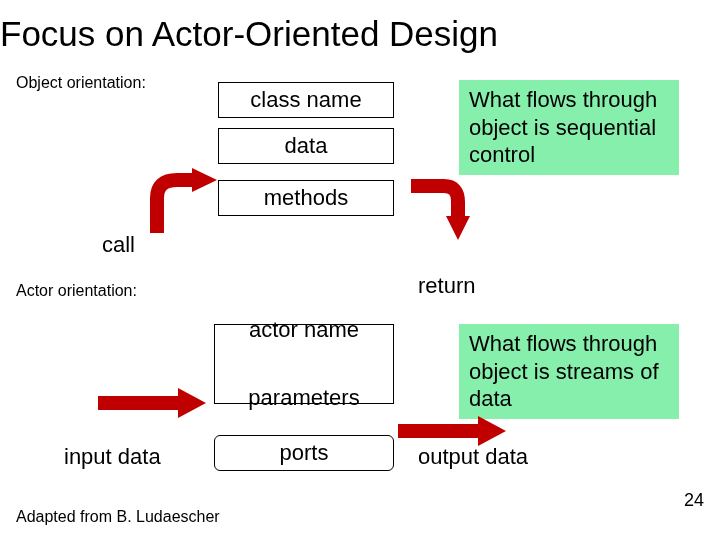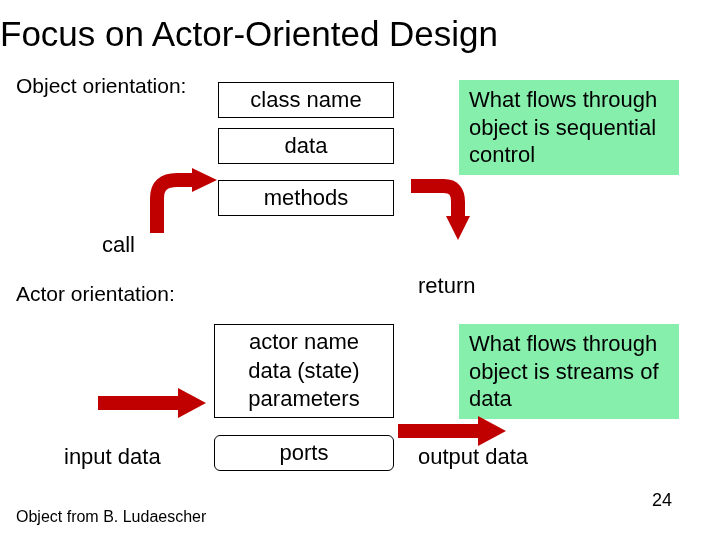--- a/index.html
+++ b/index.html
@@ -11,21 +11,21 @@
     font-family: Arial, Helvetica, sans-serif;
     position: relative;
     overflow: hidden;
   }
   .title {
     font-size: 35px;
     margin-top: 14px;
     font-weight: normal;
   }
   .section-label {
-    font-size: 21px;
+    font-size: 16px;
     position: absolute;
   }
   .cell {
     position: absolute;
     border: 1px solid #000;
     font-size: 22px;
     text-align: center;
     box-sizing: border-box;
     display: flex;
     align-items: center;
@@ -79,23 +79,22 @@
 </div>
 <div class="arrow" style="left:396px; top:176px;">
   <svg width="78" height="70" viewBox="0 0 78 70">
     <path d="M 15 10 L 48 10 Q 62 10 62 26 L 62 44" stroke="#c00000" stroke-width="14" fill="none"></path>
     <polygon points="50,40 74,40 62,64" fill="#c00000"></polygon>
   </svg>
 </div>
 
 <div class="section-label" style="left:16px; top:282px;">Actor orientation:</div>
 
-<div class="cell" style="left:214px; top:324px; width:180px; height:94px; flex-direction:column; justify-content:center; line-height:1.3;">
+<div class="cell" style="left:214px; top:324px; width:180px; height:80px; flex-direction:column; justify-content:center; line-height:1.3;gap:39px;">
   <div>actor name</div>
-  <div>data (state)</div>
   <div>parameters</div>
 </div>
 <div class="cell" style="left:214px; top:435px; width:180px; height:36px;border-radius:6px;">ports</div>
 
 <div class="callout" style="left:459px; top:324px; width:200px;">What flows through object is streams of data</div>
 
 <div class="small-label" style="left:64px; top:444px;">input data</div>
 <div class="small-label" style="left:418px; top:444px;">output data</div>
 
 <div class="arrow" style="left:98px; top:388px;">
@@ -104,15 +103,15 @@
     <polygon points="80,0 108,15 80,30" fill="#c00000"></polygon>
   </svg>
 </div>
 <div class="arrow" style="left:398px; top:416px;">
   <svg width="110" height="30" viewBox="0 0 110 30">
     <rect x="0" y="8" width="82" height="14" fill="#c00000"></rect>
     <polygon points="80,0 108,15 80,30" fill="#c00000"></polygon>
   </svg>
 </div>
 
-<div class="credit" style="left:16px; top:508px;">Object from B. Ludaescher</div>
+<div class="credit" style="left:16px; top:508px;">Adapted from B. Ludaescher</div>
 
-<div class="pagenum" style="left:652px; top:490px;">24</div>
+<div class="pagenum" style="left:684px; top:490px;">24</div>
 
 </body></html>

